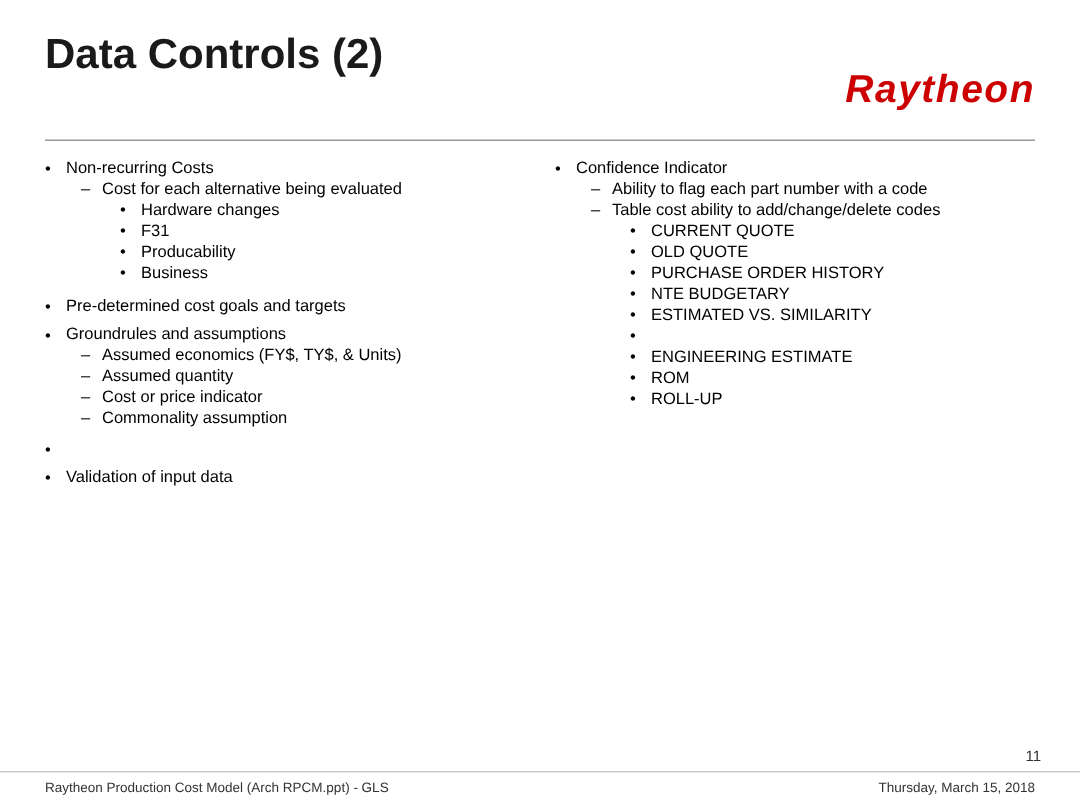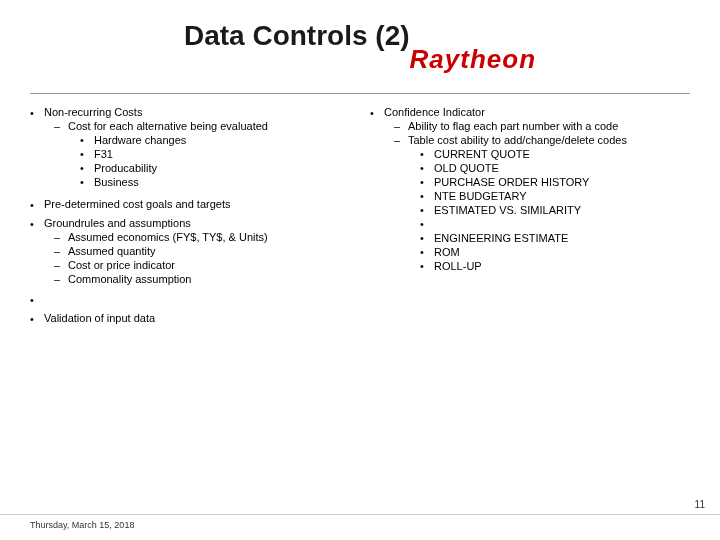--- a/index.html
+++ b/index.html
@@ -16,21 +16,21 @@
 
     .slide {
       width: 720px;
       height: 540px;
       padding: 20px 30px 30px 30px;
       position: relative;
     }
 
     .header {
       display: flex;
-      justify-content: center;
+      justify-content: space-between;
       align-items: flex-start;
       margin-bottom: 18px;
     }
 
     .slide-title {
       font-size: 28px;
       font-weight: bold;
       color: #1a1a1a;
     }
 
@@ -110,21 +110,21 @@
       padding: 0 30px;
       font-size: 9px;
       color: #333;
       border-top: 1px solid #ccc;
       padding-top: 5px;
     }
 
     .page-number {
       position: absolute;
       bottom: 30px;
-      right: 15px;
+      right: 26px;
       font-size: 10px;
       color: #333;
     }
 
     .divider-line {
       border-top: 1px solid #999;
       margin-bottom: 12px;
     }
   </style>
 </head>
@@ -274,16 +274,17 @@
           </div>
         </div>
       </div>
 
     </div>
   </div>
 
   <div class="page-number">11</div>
 
   <div class="footer">
+    <span>Raytheon Production Cost Model (Arch RPCM.ppt) - GLS</span>
     <span>Thursday, March 15, 2018</span>
   </div>
 
 </div>
 
 </body></html>

